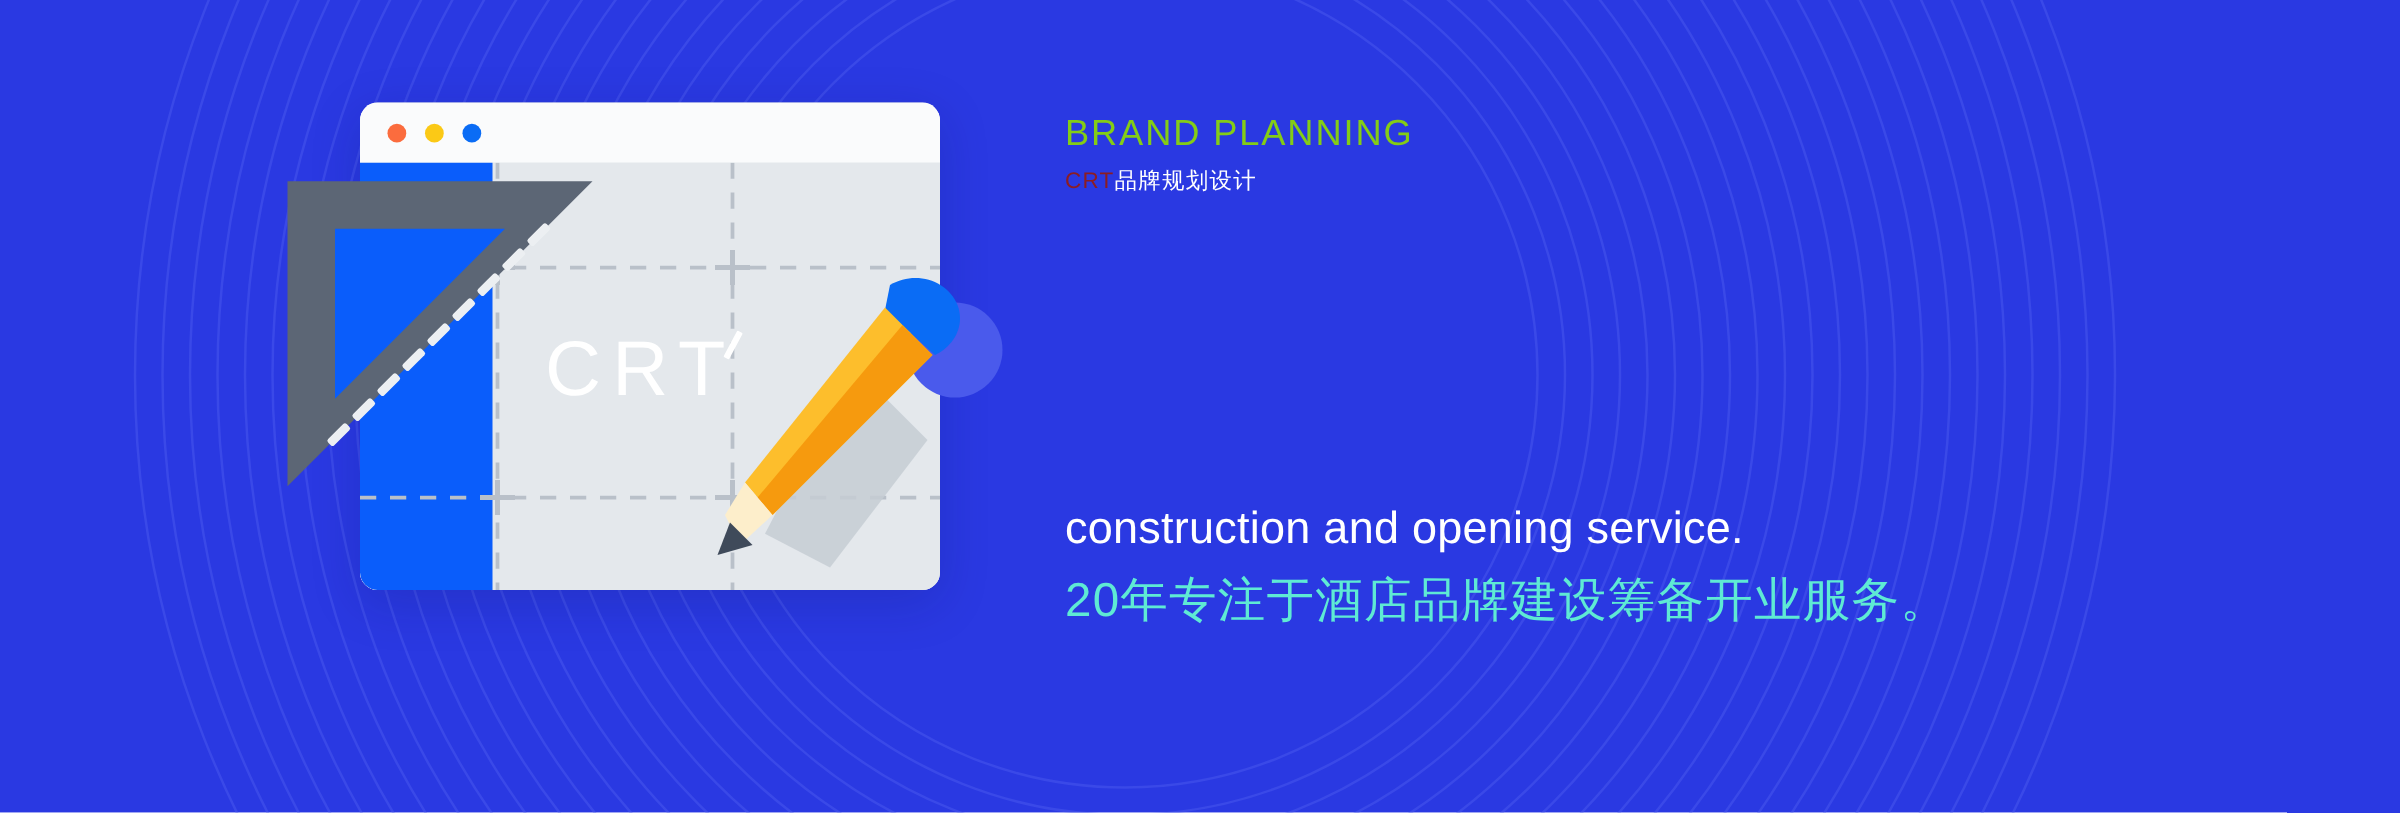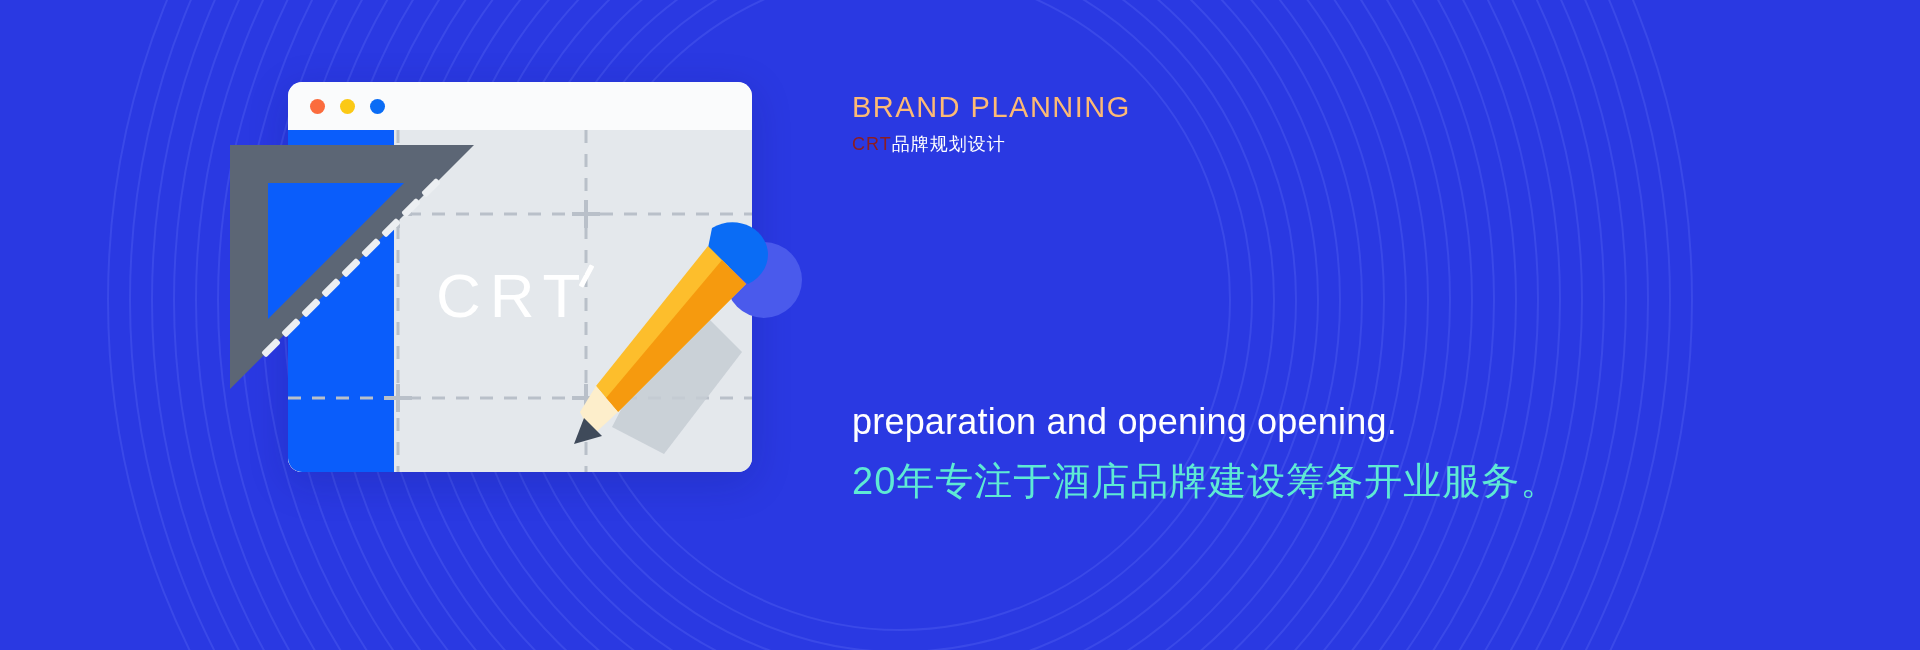--- a/index.html
+++ b/index.html
@@ -126,21 +126,21 @@
   .kicker {
     position: absolute;
     left: 852px;
     top: 90px;
     width: 520px;
   }
   .kicker-en {
     font-size: 29px;
     line-height: 34px;
     letter-spacing: 1.5px;
-    color: #fdba74;
+    color: #84cc16;
     font-weight: 400;
     margin: 0;
   }
   .kicker-cn {
     margin: 8px 0 0 0;
     font-size: 18px;
     letter-spacing: 1px;
     color: #ffffff;
     font-weight: 400;
   }
@@ -285,17 +285,17 @@
   </div>
 
   <div class="kicker">
     <div class="kicker-en">BRAND PLANNING</div>
     <div class="kicker-cn">
       <span class="brand">CRT</span><span>品牌规划设计</span>
     </div>
   </div>
 
   <div class="headline">
-    <div class="headline-en">preparation and opening opening.</div>
+    <div class="headline-en">construction and opening service.</div>
     <div class="headline-cn">20年专注于酒店品牌建设筹备开业服务。</div>
   </div>
 
 </div>
 
 </body></html>

